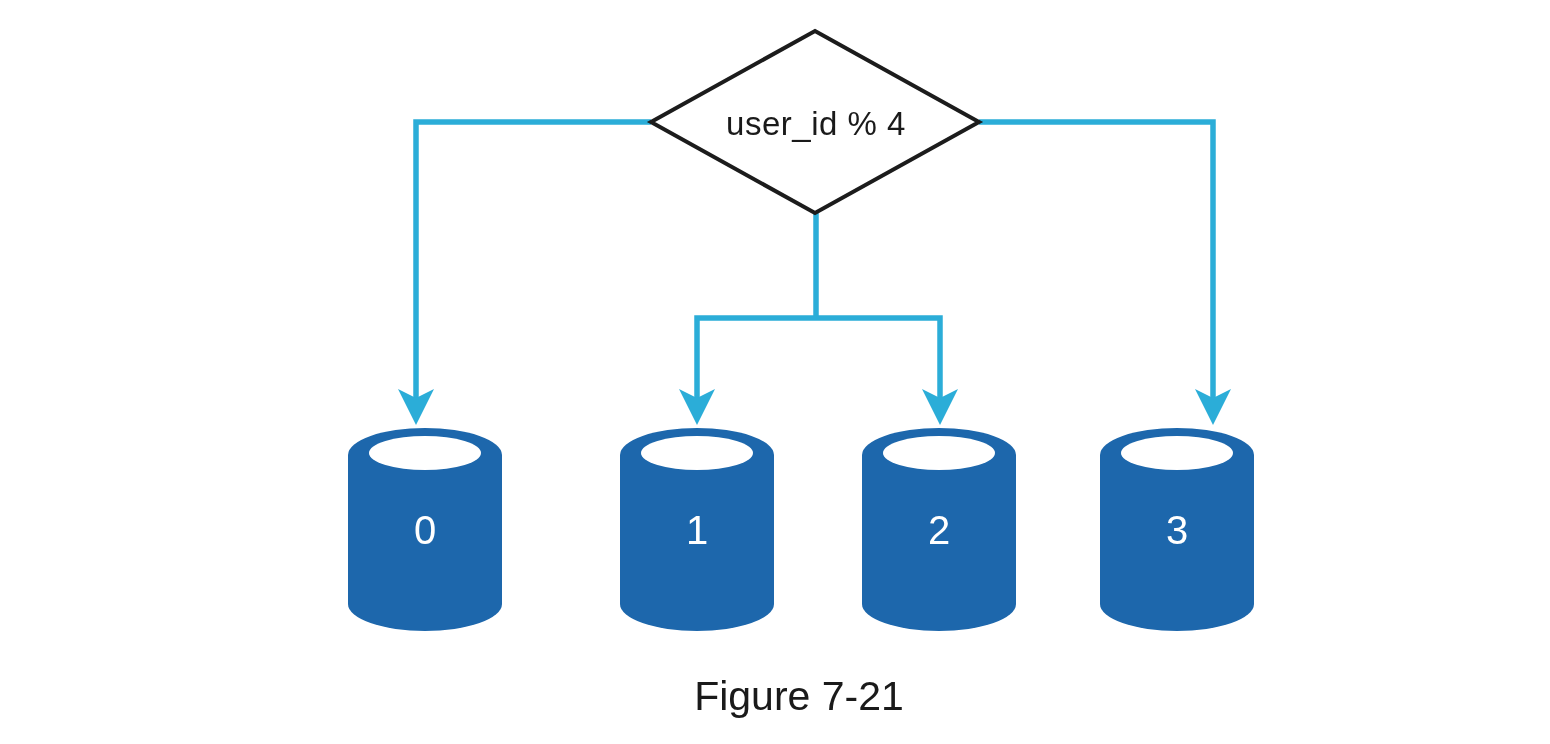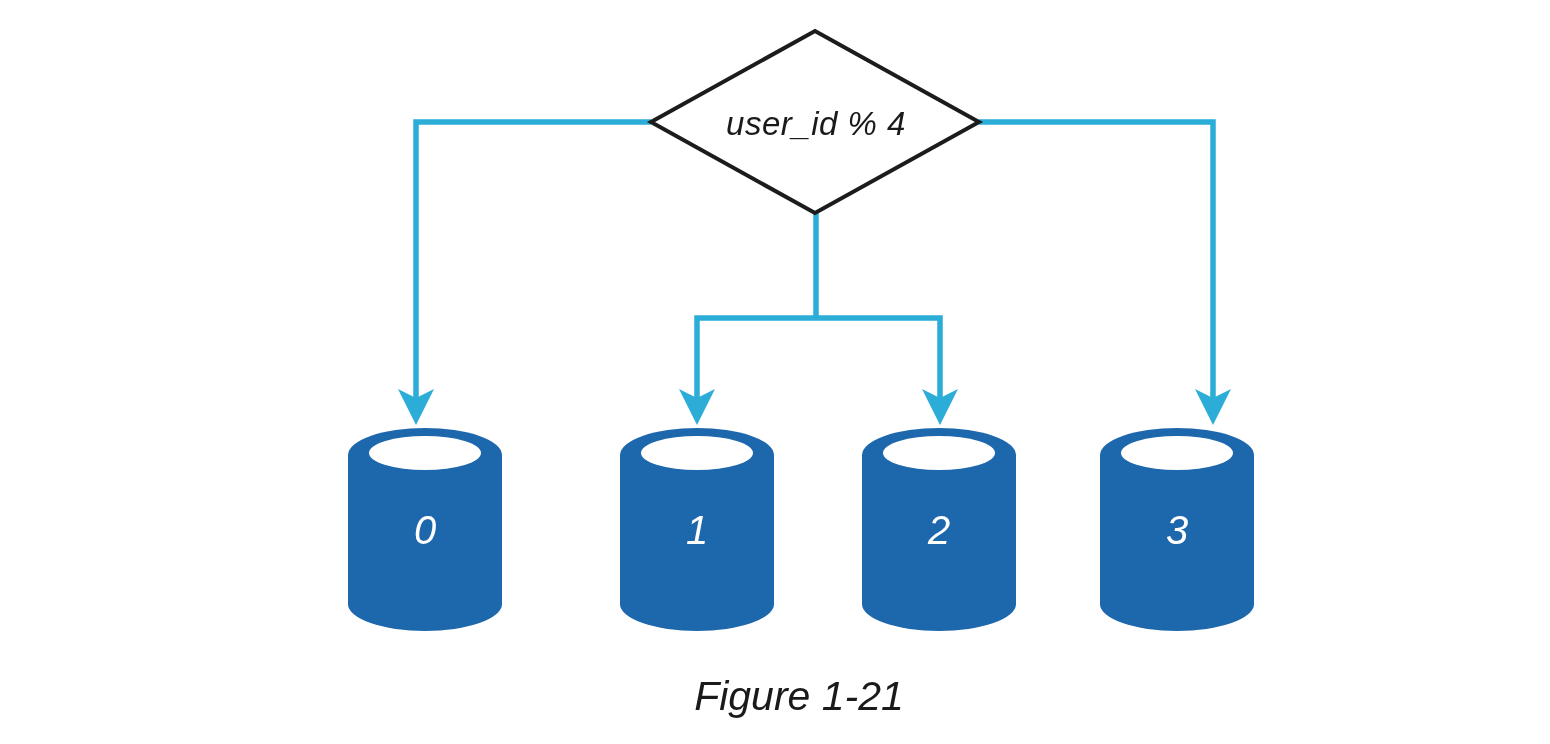--- a/index.html
+++ b/index.html
@@ -46,21 +46,20 @@
   }
   .cyl-hole {
     fill: var(--color-node-fill, #ffffff);
     stroke: none;
   }
   .overlay-label {
     position: absolute;
     transform: translate(-50%, -50%);
     white-space: nowrap;
     user-select: none;
-    font-style: italic;
   }
   .decision-label {
     color: var(--color-text, #1c1c1c);
     font-size: 33px;
     letter-spacing: 0.5px;
   }
   .shard-label {
     color: var(--color-shard-text, #ffffff);
     font-size: 40px;
   }
@@ -126,14 +125,14 @@
   <div class="overlay-label decision-label" style="left:816px; top:124px;">user_id % 4</div>
 
   <div class="overlay-label shard-label" style="left:425px; top:530px;">0</div>
 
   <div class="overlay-label shard-label" style="left:697px; top:530px;">1</div>
 
   <div class="overlay-label shard-label" style="left:939px; top:530px;">2</div>
 
   <div class="overlay-label shard-label" style="left:1177px; top:530px;">3</div>
 
-  <div class="overlay-label figure-caption" style="left:799px; top:696px;">Figure 1-21</div>
+  <div class="overlay-label figure-caption" style="left:799px; top:696px;">Figure 7-21</div>
 </div>
 
 </body></html>

